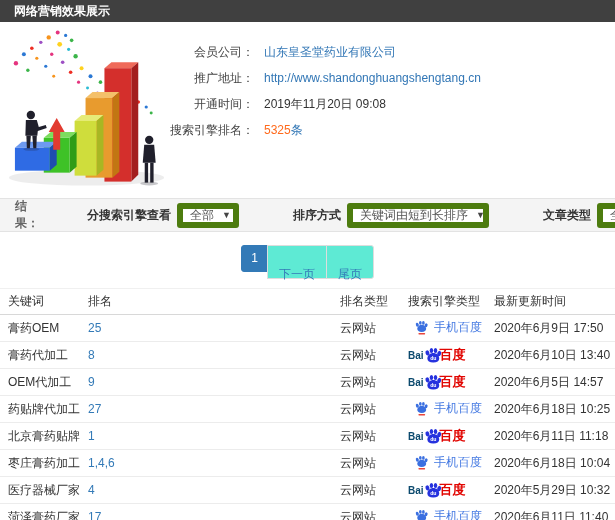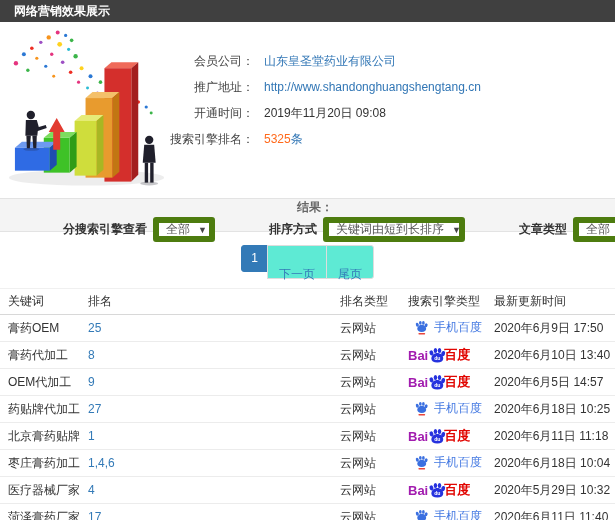--- a/index.html
+++ b/index.html
@@ -7,29 +7,29 @@
   body {
     width:615px; height:520px; overflow:hidden; background:#fff;
     font-family:"Liberation Sans","DejaVu Sans",sans-serif; font-size:12px; color:#333;
   }
   
   .app-header { height:22px; background:#404040; color:#fff; line-height:22px;
     padding-left:14px; font-weight:bold; font-size:12px; }
   
   .top-section { position:relative; height:176px; background:#fff; }
   .illustration { position:absolute; left:2px; top:4px; width:184px; height:166px; }
-  .info-block { margin-left:158px; padding-top:26px; }
+  .info-block { margin-left:158px; padding-top:17px; }
   .info-row { height:26px; line-height:26px; display:flex; white-space:nowrap; }
   .info-label { width:96px; text-align:right; color:#444; flex:none; }
   .info-value { margin-left:10px; }
   .link { color:#3176b5; cursor:pointer; text-decoration:none; }
   .hl-orange { color:#ff6a1c; }
   
   .filter-bar { height:34px; background:#f4f4f4; border-top:1px solid #e3e3e3;
-    border-bottom:1px solid #e3e3e3; display:flex; align-items:center; padding-left:15px;flex-direction:column; }
+    border-bottom:1px solid #e3e3e3; display:flex; align-items:center; padding-left:15px; }
   .result-label { color:#666; font-weight:bold; }
   .filter-right { margin-left:auto; display:flex; align-items:center; gap:6px; margin-right:-12px; }
   .flabel { font-weight:bold; color:#333; white-space:nowrap;margin-left:48px; }
   .sel { background:#fff; border:6px solid #4d7c0f; border-radius:3px; height:25px;
     display:flex; align-items:center; justify-content:space-between; padding:0 7px;
     color:#555; white-space:nowrap; cursor:pointer; }
   .sel .caret { font-size:9px; color:#444; margin-left:8px; }
   .sel-engine { width:62px; } .sel-sort { width:142px; } .sel-article { width:60px; }
   .submit-btn { background:#fff; border:1px solid #ccc; border-radius:3px; height:27px;
     padding:0 14px; font-size:12px; color:#333; cursor:pointer;
@@ -46,21 +46,21 @@
   table { width:615px; border-collapse:collapse; table-layout:fixed; }
   th { text-align:left; font-weight:normal; color:#333; font-size:12px;
     border-top:1px solid #f0f0f0; border-bottom:1px solid #d8d8d8; height:26px; padding:0 8px;
     white-space:nowrap; overflow:hidden; }
   td { height:27px; border-bottom:1px solid #ececec; padding:0 8px; color:#333;
     white-space:nowrap; overflow:hidden; }
   td.rank a { color:#337ab7; }
   
   .eng-pc, .eng-mobile { display:inline-flex; align-items:center; }
   .eng-mobile { margin-left:6px; }
-  .bai { color:#a21caf; font-weight:bold; font-size:13px; letter-spacing:0;text-align:right; }
+  .bai { color:#0c4a6e; font-weight:bold; font-size:10px; letter-spacing:0;text-align:right; }
   .baidu-cn { color:#e10602; font-weight:bold; font-size:13px; margin-left:-3px; }
   .paw-pc { width:20px; height:17px; margin-left:-1px; }
   .paw-m { width:15px; height:15px; margin-right:5px; }
   .mob-txt { color:#4479e2; }
 </style>
 </head>
 <body>
 
 <div class="app-header">
   <span>网络营销效果展示</span>

